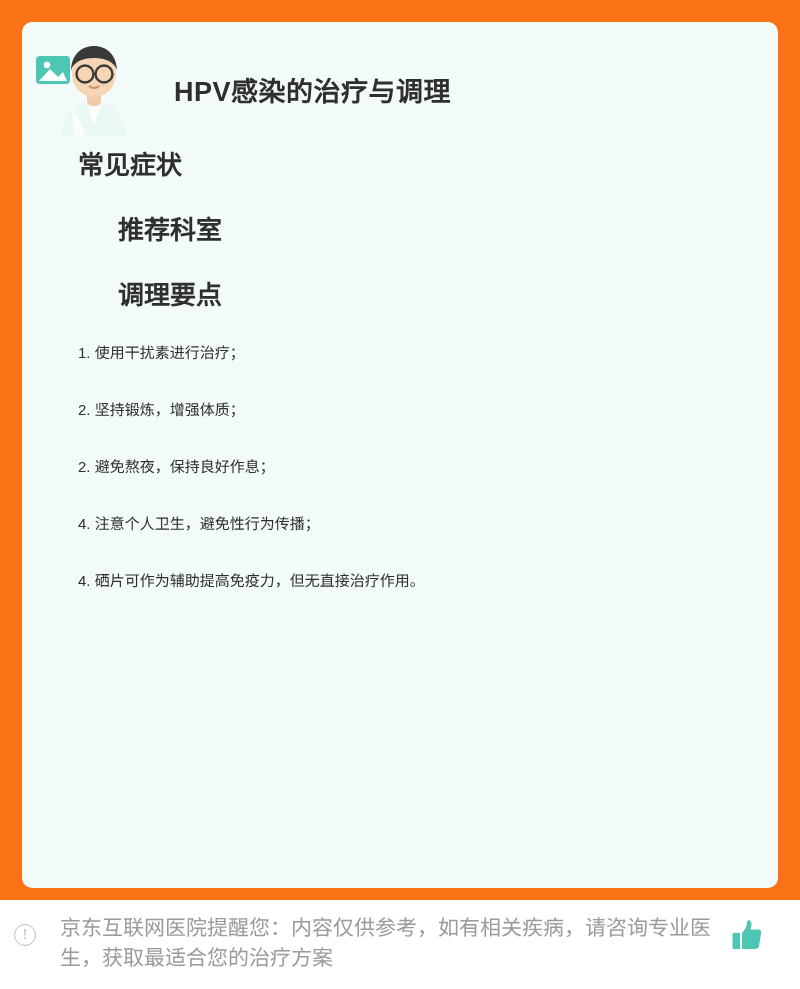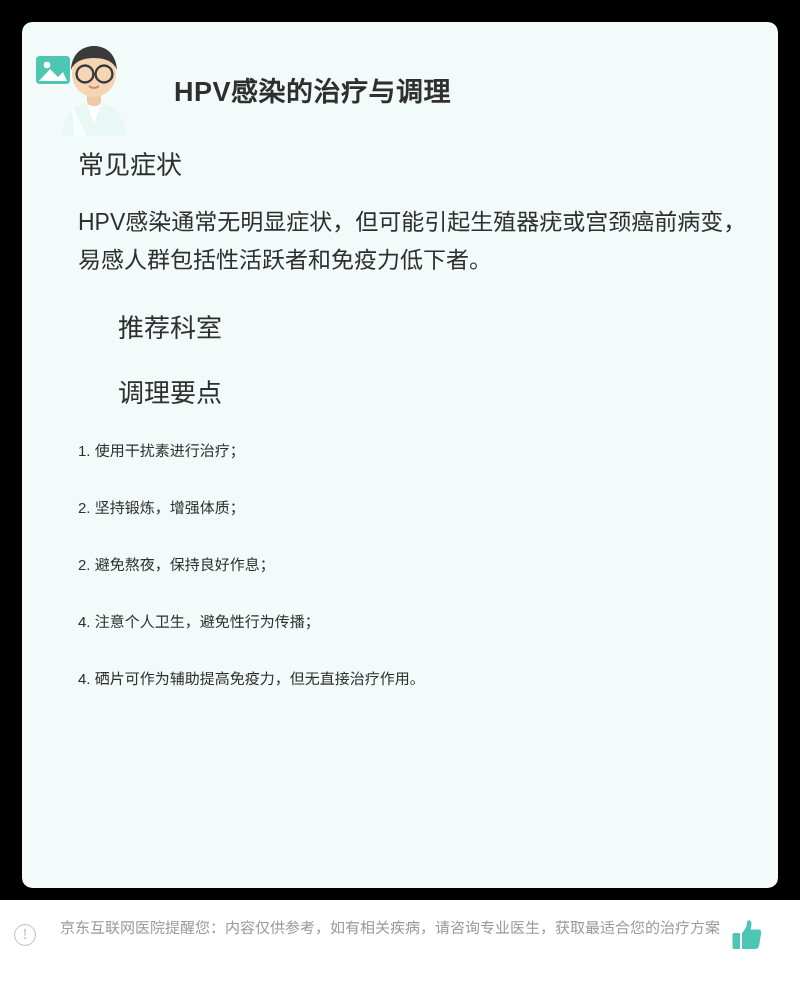--- a/index.html
+++ b/index.html
@@ -8,21 +8,21 @@
     padding: 0;
     width: 800px;
     height: 989px;
     background: #ffffff;
     font-family: "Liberation Sans", sans-serif;
   }
   .page {
     position: relative;
     width: 800px;
     height: 989px;
-    background: #000000;
+    background: #f97316;
     overflow: hidden;
   }
 
   
   .card {
     position: absolute;
     left: 22px;
     top: 22px;
     width: 756px;
     height: 866px;
@@ -52,21 +52,21 @@
   .content {
     position: absolute;
     left: 56px;
     top: 128px;
     right: 28px;
   }
 
   h2.section {
     margin: 0 0 22px 0;
     font-size: 26px;
-    font-weight: normal;
+    font-weight: bold;
     color: #2f2f2f;
     line-height: 1.2;
   }
   .section.spaced { margin-top: 34px; margin-left: 40px; }
 
   p.para {
     margin: 0 0 0 0;
     font-size: 23px;
     line-height: 38px;
     color: #2f2f2f;
@@ -115,21 +115,21 @@
     font-size: 15px;
     line-height: 19px;
     text-align: center;
     font-family: "Liberation Serif", serif;
   }
   .footer-text {
     position: absolute;
     left: 60px;
     top: 13px;
     width: 660px;
-    font-size: 15px;
+    font-size: 21px;
     line-height: 30px;
     color: #9b9b9b;
   }
   .thumb {
     position: absolute;
     right: 36px;
     top: 18px;
     width: 34px;
     height: 34px;
   }
@@ -164,21 +164,20 @@
 
         <path d="M55 54 Q60 58 65 54" fill="none" stroke="#c98e6b" stroke-width="2"></path>
       </svg>
     </div>
 
     <div class="title">HPV感染的治疗与调理</div>
 
     <div class="content">
 
       <h2 class="section">常见症状</h2>
-      <p class="para">HPV感染通常无明显症状，但可能引起生殖器疣或宫颈癌前病变，易感人群包括性活跃者和免疫力低下者。</p>
 
       <h2 class="section spaced">推荐科室</h2>
 
       <h2 class="section spaced">调理要点</h2>
       <ol class="points">
         <li>1. 使用干扰素进行治疗；</li>
         <li>2. 坚持锻炼，增强体质；</li>
         <li>2. 避免熬夜，保持良好作息；</li>
         <li>4. 注意个人卫生，避免性行为传播；</li>
         <li>4. 硒片可作为辅助提高免疫力，但无直接治疗作用。</li>

